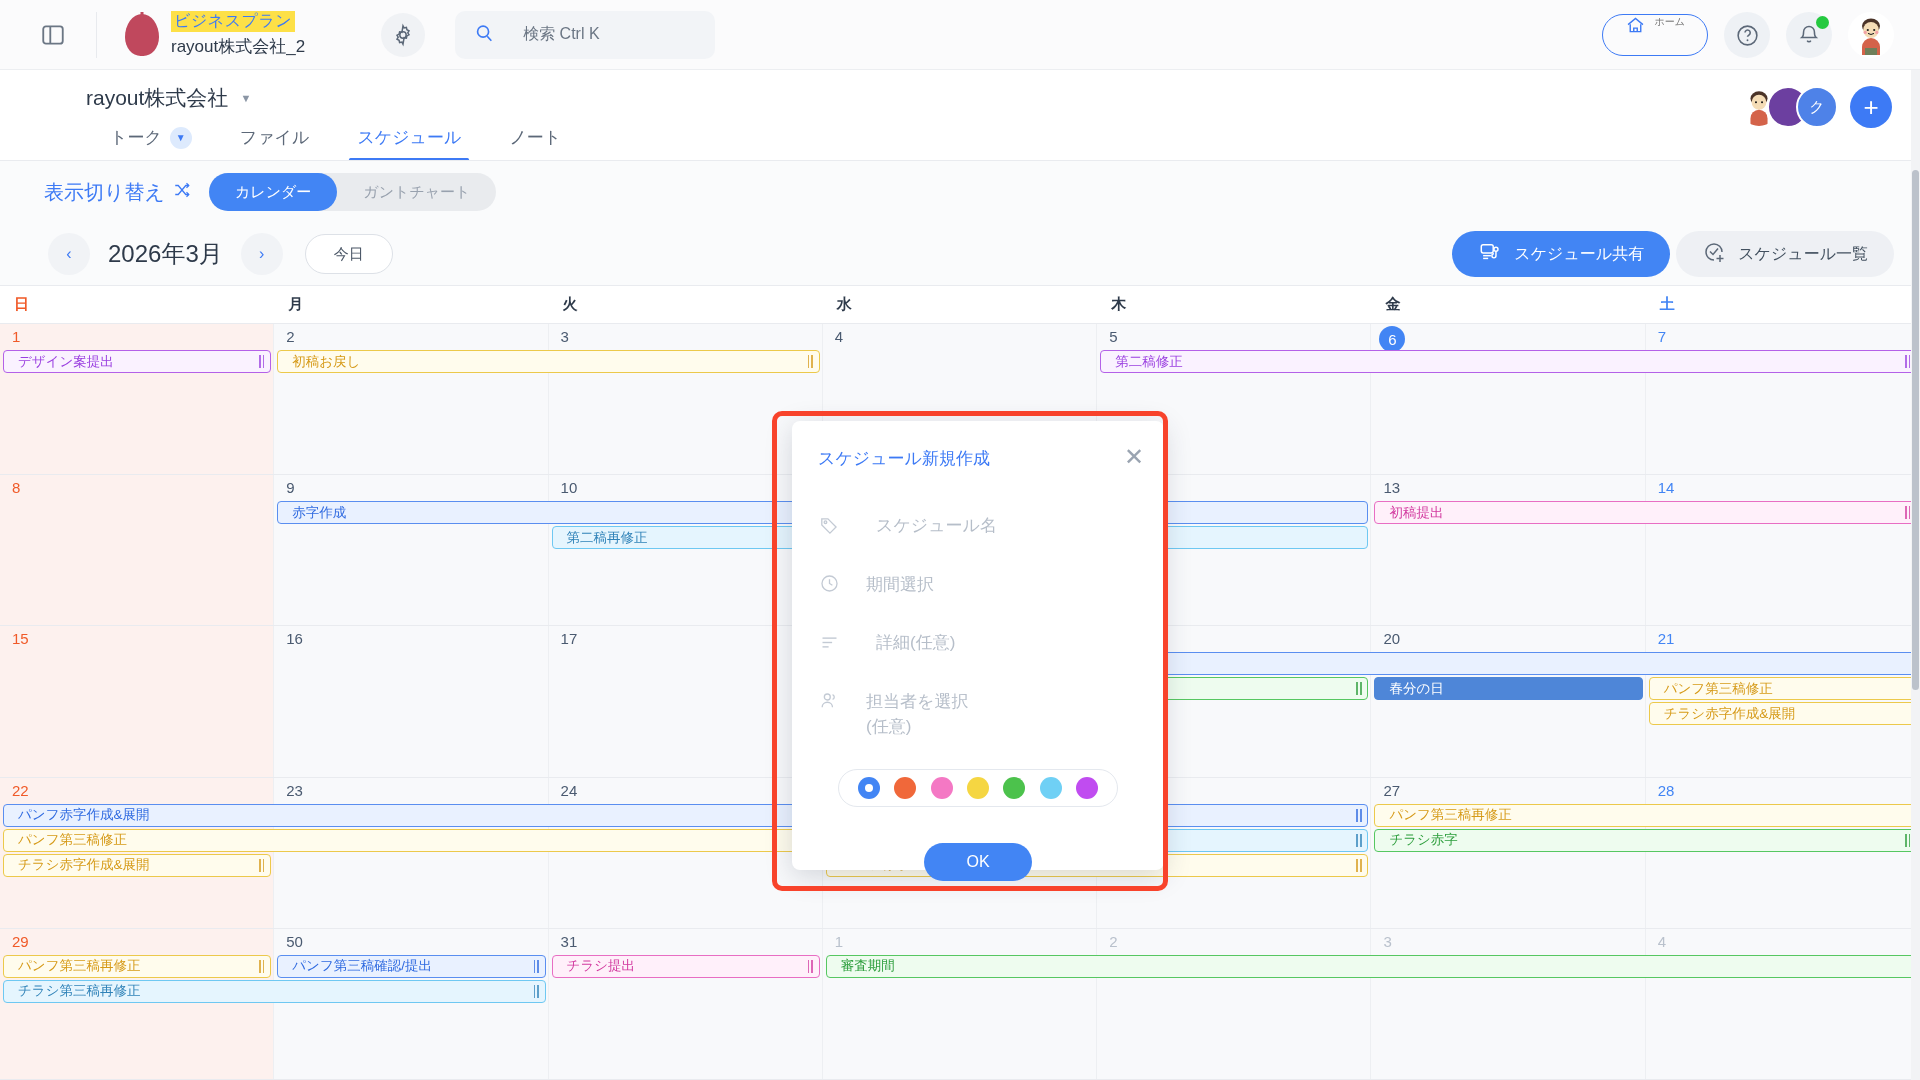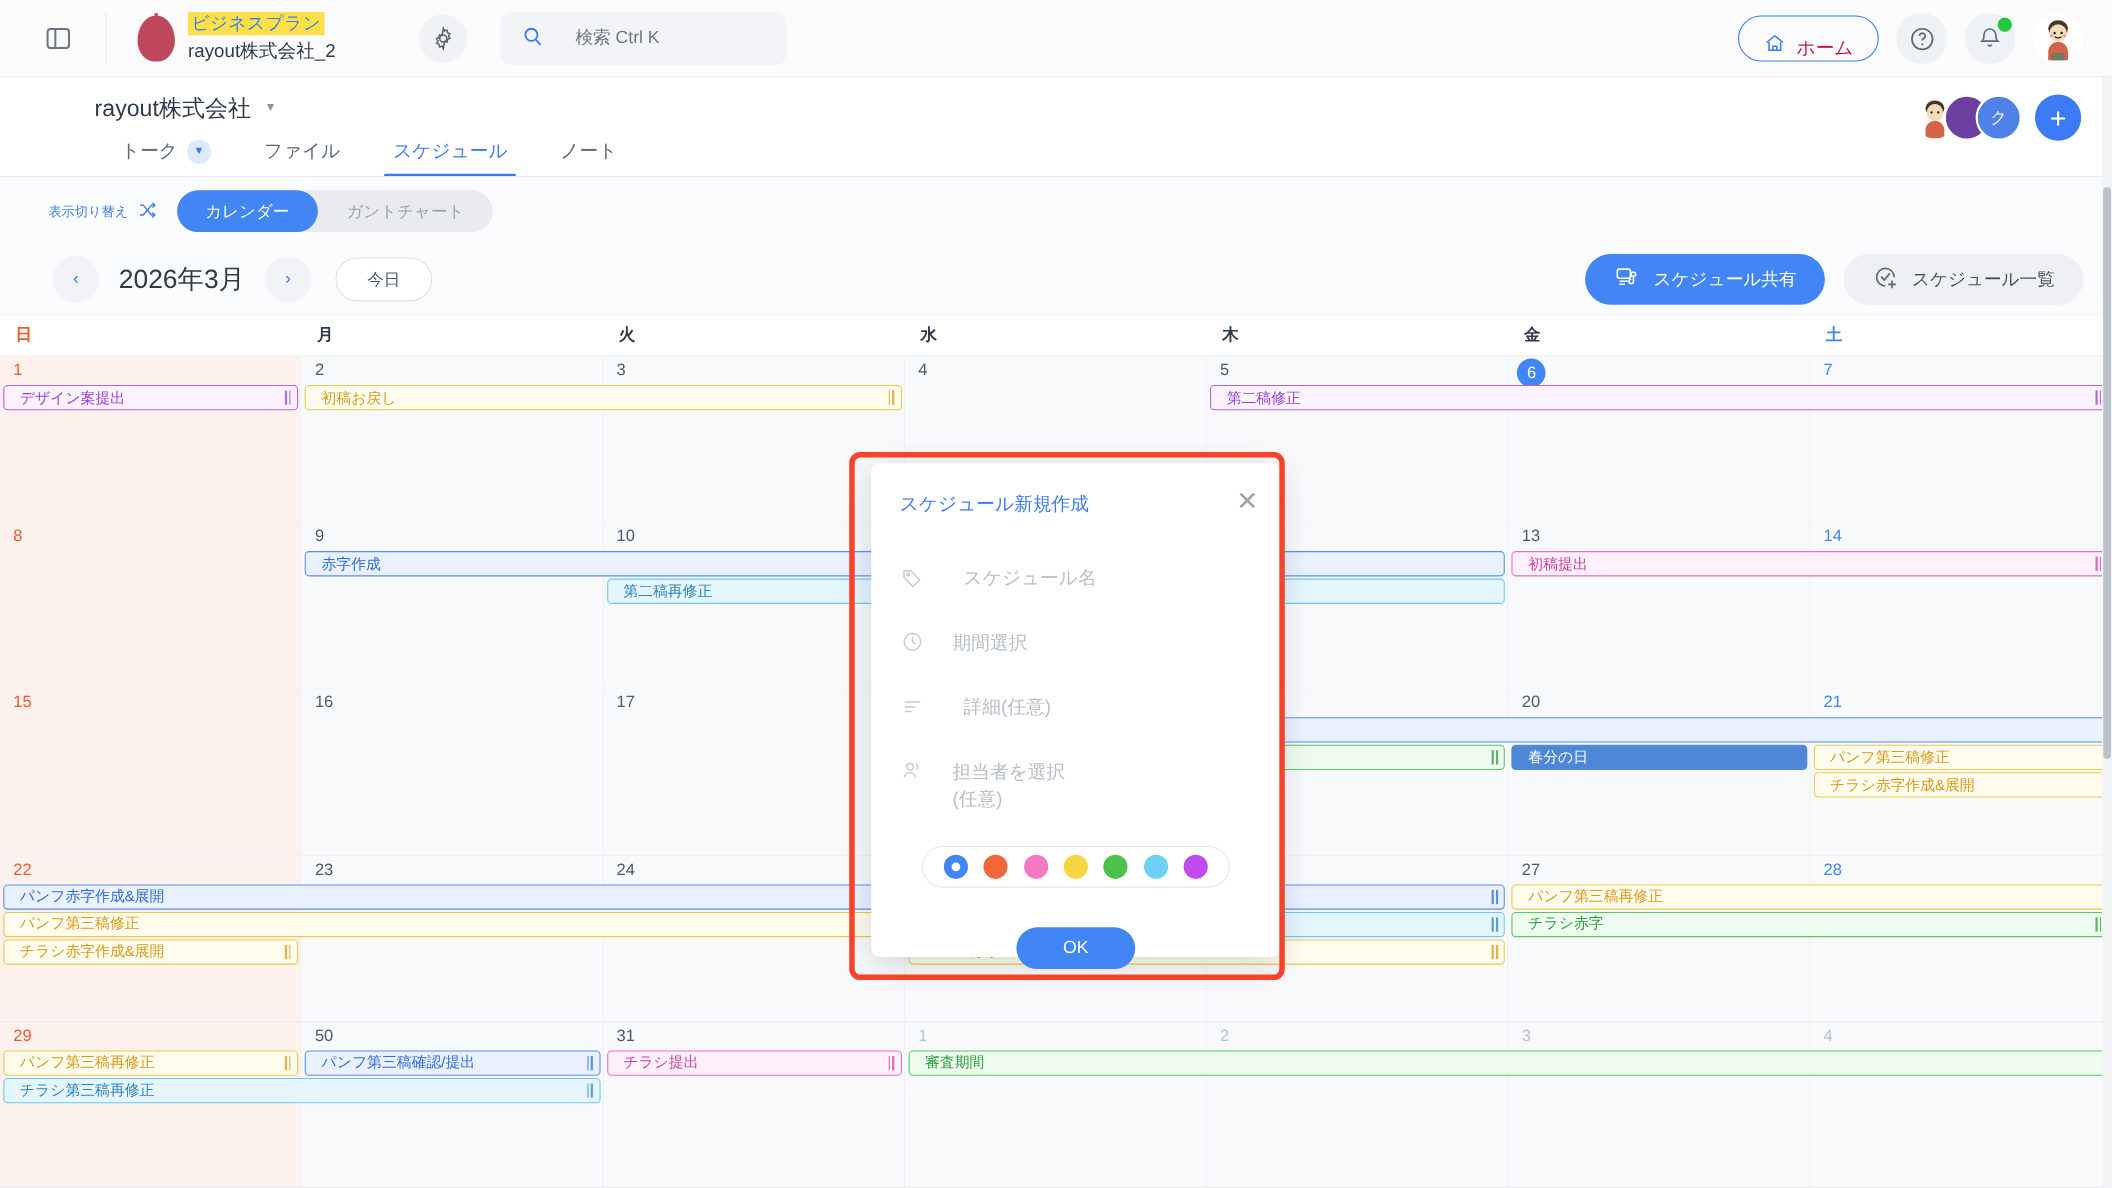--- a/index.html
+++ b/index.html
@@ -25,22 +25,22 @@
   .brand-logo:after{content:"";position:absolute;left:50%;top:-2px;width:3px;height:10px;background:#c0485d;transform:translateX(-50%);}
   .brand-texts{ display:flex;flex-direction:column; gap:3px;}
   .brand-plan{ font-size:16px;color:#3d7af5;background:#fde047;align-self:flex-start;padding:0 3px;letter-spacing:.5px;}
   .brand-name{ font-size:17px;color:#2e3a4a;}
   .gear-btn{ width:44px;height:44px;border-radius:50%;background:#f0f2f5;display:flex;align-items:center;justify-content:center;
       margin-left:76px;cursor:pointer;color:#5c6878;}
   .search-box{ margin-left:30px;width:260px;height:48px;background:#f2f4f7;border-radius:10px;display:flex;align-items:center;
      padding:0 18px;gap:28px;cursor:text;}
   .search-box .ph{ color:#6b7684;font-size:16px;}
   .top-right{ position:absolute;right:26px;top:0;height:70px;display:flex;align-items:center;gap:16px;}
-  .home-btn{ height:42px;border:1.6px solid #3d7af5;border-radius:21px;color:#be185d;display:flex;align-items:flex-end;
-     gap:9px;padding:0 22px;font-size:17px;cursor:pointer;background:transparent;}
+  .home-btn{ height:42px;border:1.6px solid #3d7af5;border-radius:21px;color:#737373;display:flex;align-items:flex-start;
+     gap:9px;padding:0 22px;font-size:10px;cursor:pointer;background:transparent;}
   .circ-btn{ width:46px;height:46px;border-radius:50%;background:#eef1f5;display:flex;align-items:center;justify-content:center;
      color:#5c6878;cursor:pointer;position:relative;}
   .dot-green{ position:absolute;top:4px;right:3px;width:13px;height:13px;border-radius:50%;background:#25c940;}
   .avatar-top{ width:46px;height:46px;border-radius:50%;background:#ffffff;overflow:hidden;display:flex;align-items:center;justify-content:center;cursor:pointer;}
 
   
   .subhead{ flex:0 0 82px; background:#fff; position:relative; padding-left:86px; }
   .ws-title{ display:flex;align-items:center;gap:12px;padding-top:14px;}
   .ws-title span.t{ font-size:21px;color:#2e3a4a;}
   .caret{ color:#8b96a5;font-size:11px;}
@@ -54,33 +54,33 @@
   .tabs{ display:flex;align-items:flex-end;gap:0;margin-top:10px;}
   .tab{ padding:4px 24px 12px 24px;font-size:17px;color:#5c6878;cursor:pointer;position:relative;display:flex;align-items:center;gap:8px;}
   .tab.active{ color:#3d7af5;}
   .tab.active:after{content:"";position:absolute;left:16px;right:16px;bottom:0;height:3px;background:#3d7af5;border-radius:2px;}
   .tab-caret{ width:22px;height:22px;border-radius:50%;background:#ddeafd;display:flex;align-items:center;justify-content:center;
      color:#3d7af5;font-size:10px;}
   .subhead-border{ position:absolute;left:0;right:0;bottom:0;height:1px;background:#e9ebef;}
 
   
   .viewrow{ flex:0 0 62px; display:flex;align-items:center;padding-left:44px;background:#fafbfc;}
-  .vs-label{ color:#3d7af5;font-size:12px;display:flex;align-items:center;gap:8px;cursor:pointer;}
+  .vs-label{ color:#3d7af5;font-size:20px;display:flex;align-items:center;gap:8px;cursor:pointer;}
   .seg{ margin-left:18px;display:flex;background:#e9ebee;border-radius:20px;height:38px;align-items:center;}
   .seg-item{ height:38px;border-radius:20px;display:flex;align-items:center;padding:0 26px;font-size:15px;color:#98a1ae;cursor:pointer;}
   .seg-item.on{ background:#4285f4;color:#fff;}
 
   
   .toolbar{ flex:0 0 62px;display:flex;align-items:center;padding-left:48px;position:relative;background:#fafbfc;}
   .nav-circ{ width:42px;height:42px;border-radius:50%;background:#f1f3f6;display:flex;align-items:center;justify-content:center;
       color:#3d7af5;cursor:pointer;font-size:16px;}
   .month-label{ font-size:24px;color:#2e3a4a;margin:0 18px;}
   .today-btn{ margin-left:22px;height:40px;border:1.4px solid #dde1e7;border-radius:20px;background:#fff;padding:18px 28px;
       display:flex;align-items:center;font-size:15px;color:#4a5666;cursor:pointer;}
-  .tb-right{ position:absolute;right:26px;display:flex;align-items:center;gap:17px;}
+  .tb-right{ position:absolute;right:26px;display:flex;align-items:center;gap:6px;}
   .btn-primary{ height:46px;border-radius:23px;background:#4285f4;color:#fff;display:flex;align-items:center;gap:12px;
      padding:0 26px;font-size:16px;cursor:pointer;}
   .btn-ghost{ height:46px;border-radius:23px;background:#eef0f4;color:#42505f;display:flex;align-items:center;gap:12px;
      padding:0 26px;font-size:16px;cursor:pointer;}
 
   
   .cal{ flex:1 1 auto; background:#fff;border-top:1px solid #e9ebef;display:flex;flex-direction:column;overflow:hidden;}
   .dow{ display:grid;grid-template-columns:repeat(7,1fr);height:38px;align-items:center;border-bottom:1px solid #e9ebef;background:#fff;}
   .dow div{ padding-left:14px;font-size:15px;color:#2e3a4a;font-weight:bold;}
   .dow div.sun{ color:#f05a28;}

